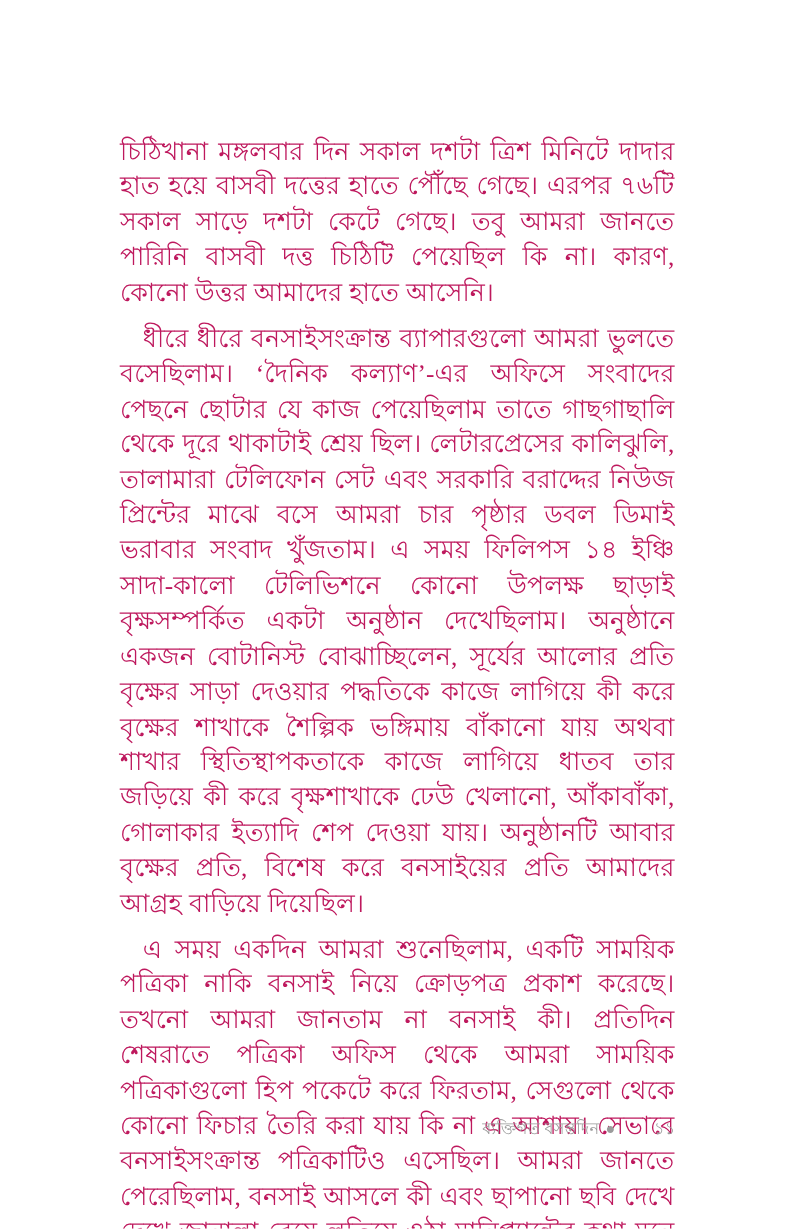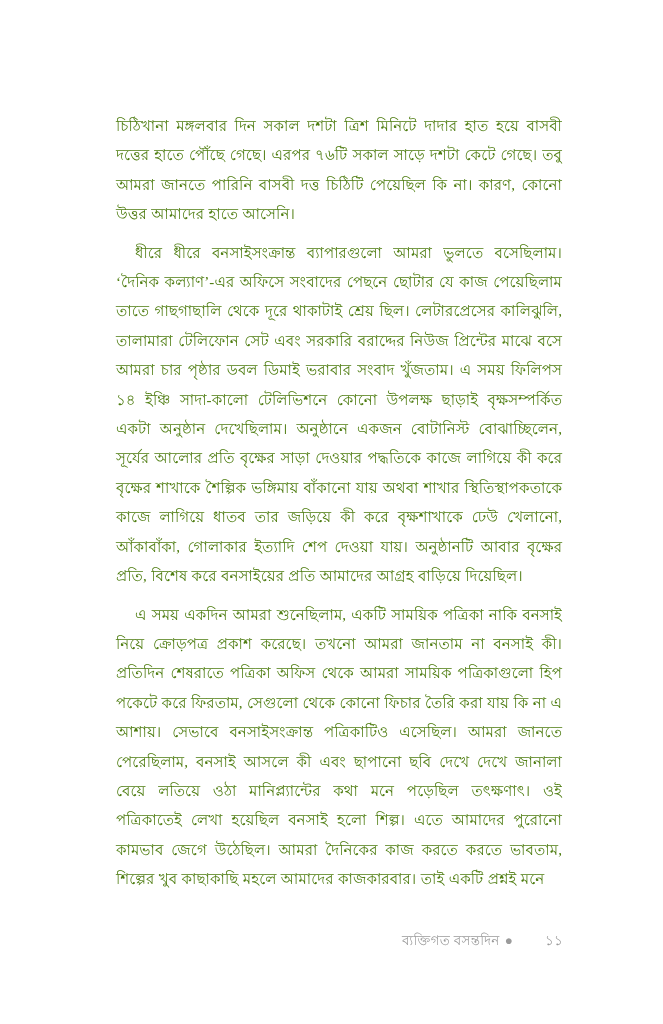--- a/index.html
+++ b/index.html
@@ -21,26 +21,26 @@
     box-sizing: border-box;
     overflow: hidden;
   }
   .content {
     position: absolute;
     left: 100px;
     top: 112px;
     width: 462px;
   }
   .para {
-    margin: 0 0 9px 16px;
+    margin: 0 0 9px 0;
     text-align: justify;
     text-justify: inter-word;
-    font-size: 15px;
+    font-size: 21px;
     line-height: 29.4px;
-    color: #4d7c0f;
+    color: #be185d;
     letter-spacing: 0.1px;
     word-spacing: 0.5px;
     hyphens: none;
   }
   .para:last-of-type {
     margin-bottom: 0;
   }
   .para.indent {
     text-indent: 19px;
     font-family: Liberation Serif, serif;

